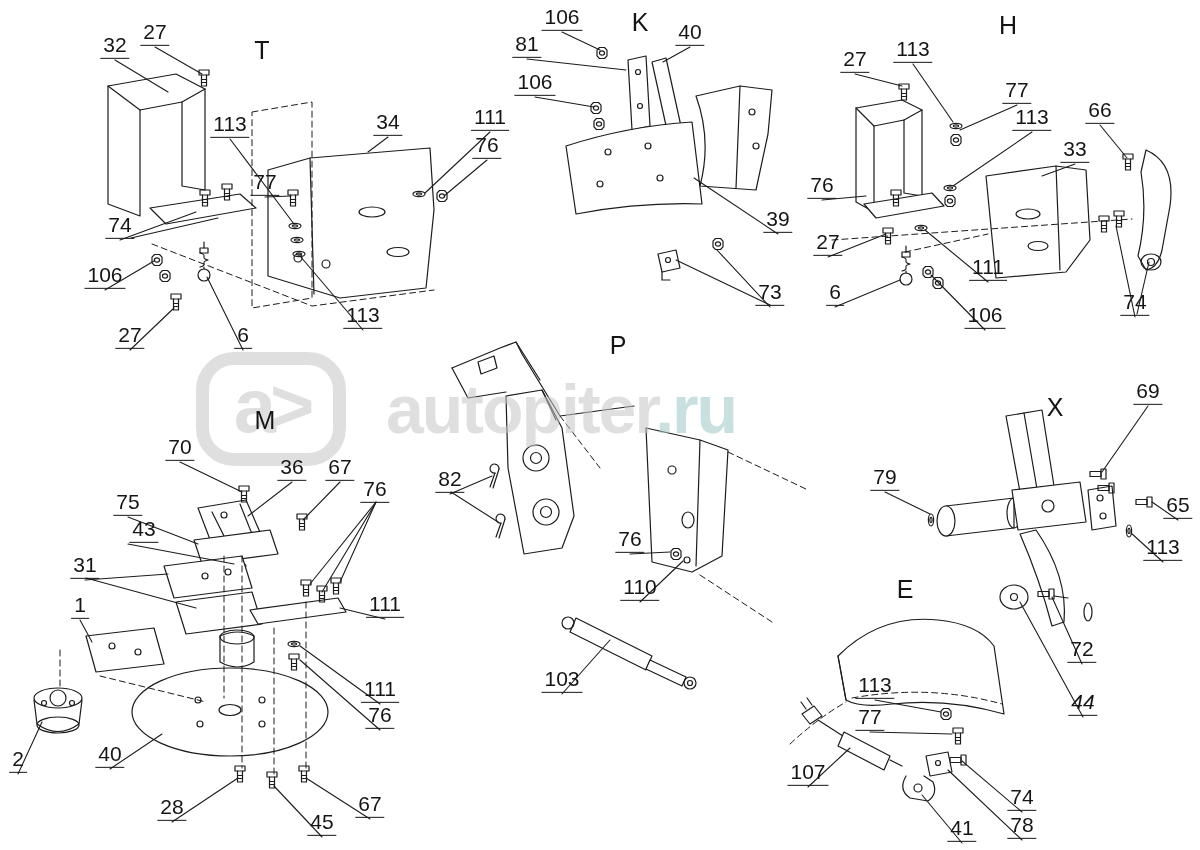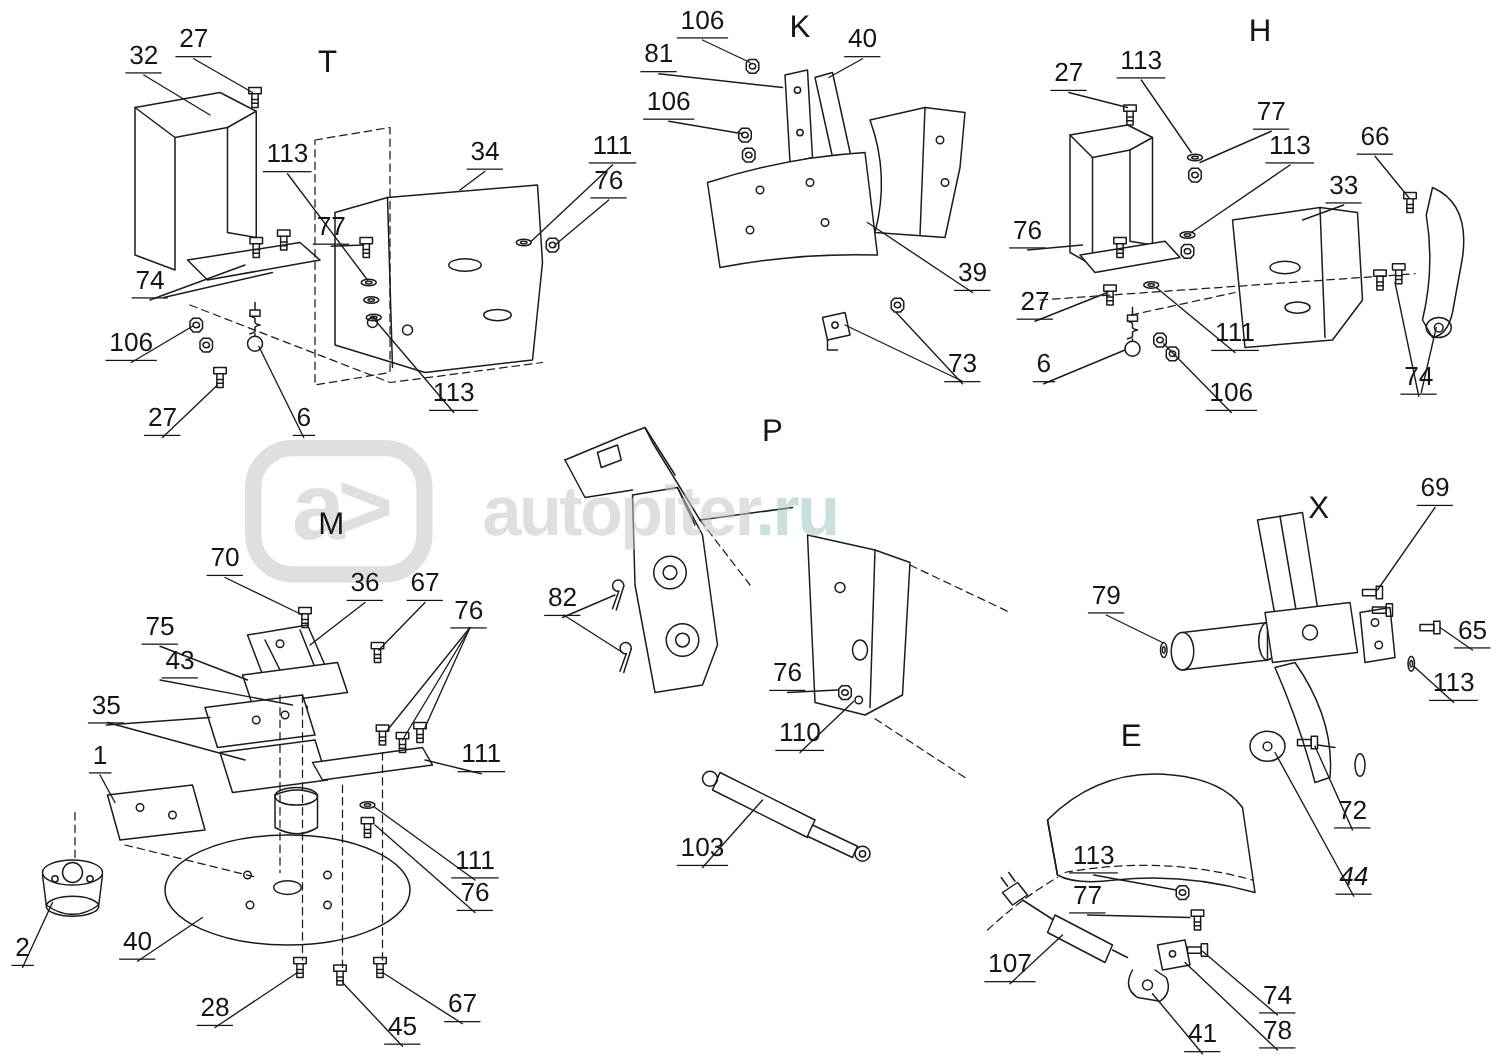--- a/index.html
+++ b/index.html
@@ -13,21 +13,21 @@
   .stage{position:relative;width:1200px;height:850px;background:var(--bg);overflow:hidden;}
   .drawing-svg{position:absolute;left:0;top:0;}
   .drawing-svg path,.drawing-svg line,.drawing-svg circle,.drawing-svg ellipse{
     fill:none;stroke:var(--line-color);stroke-width:1.2;stroke-linecap:round;stroke-linejoin:round;
   }
   .drawing-svg .fill{fill:#ffffff;}
   .drawing-svg .dash{stroke-dasharray:6 4;stroke-width:1;}
   #leader-lines line,#extra-leaders line{stroke-width:1.1;}
   .watermark{position:absolute;left:196px;top:352px;display:flex;align-items:center;gap:40px;opacity:.55;pointer-events:none;}
   .wm-logo{width:150px;height:114px;border:13px solid var(--wm-color);border-radius:38px;display:flex;align-items:center;justify-content:center;color:var(--wm-color);font-size:76px;font-weight:bold;letter-spacing:-6px;padding-bottom:8px;box-sizing:border-box;}
-  .wm-text{font-size:56px;font-weight:bold;color:var(--wm-color);letter-spacing:-2px;line-height:1;white-space:nowrap;}
+  .wm-text{font-size:68px;font-weight:bold;color:var(--wm-color);letter-spacing:-2px;line-height:1;white-space:nowrap;}
   .wm-tld{color:var(--wm-accent);}
   .annotation-layer{position:absolute;left:0;top:0;width:1200px;height:850px;}
   .callout{position:absolute;transform:translate(-50%,-58%);font-size:21px;color:#151515;border-bottom:1.6px solid #151515;padding:0 3px 1px;line-height:1.15;white-space:nowrap;}
   .section-label{position:absolute;transform:translate(-50%,-50%);font-size:25px;color:#151515;}
 </style>
 </head>
 <body>
 
 <div class="stage">
 
@@ -383,21 +383,21 @@
       <span class="callout" style="left: 988px; top: 270px;">111</span>
       <span class="callout" style="left: 835px; top: 295px;">6</span>
       <span class="callout" style="left: 985px; top: 318px;">106</span>
       <span class="callout" style="left: 1135px; top: 305px;">74</span>
       <span class="callout" style="left: 180px; top: 450px;">70</span>
       <span class="callout" style="left: 292px; top: 470px;">36</span>
       <span class="callout" style="left: 340px; top: 470px;">67</span>
       <span class="callout" style="left: 375px; top: 492px;">76</span>
       <span class="callout" style="left: 128px; top: 505px;">75</span>
       <span class="callout" style="left: 144px; top: 532px;">43</span>
-      <span class="callout" style="left: 85px; top: 568px;">35</span>
+      <span class="callout" style="left: 85px; top: 568px;">31</span>
       <span class="callout" style="left: 80px; top: 608px;">1</span>
       <span class="callout" style="left: 385px; top: 607px;">111</span>
       <span class="callout" style="left: 380px; top: 692px;">111</span>
       <span class="callout" style="left: 380px; top: 718px;">76</span>
       <span class="callout" style="left: 18px; top: 762px;">2</span>
       <span class="callout" style="left: 110px; top: 757px;">40</span>
       <span class="callout" style="left: 172px; top: 810px;">28</span>
       <span class="callout" style="left: 322px; top: 825px;">45</span>
       <span class="callout" style="left: 370px; top: 807px;">67</span>
       <span class="callout" style="left: 450px; top: 482px;">82</span>

